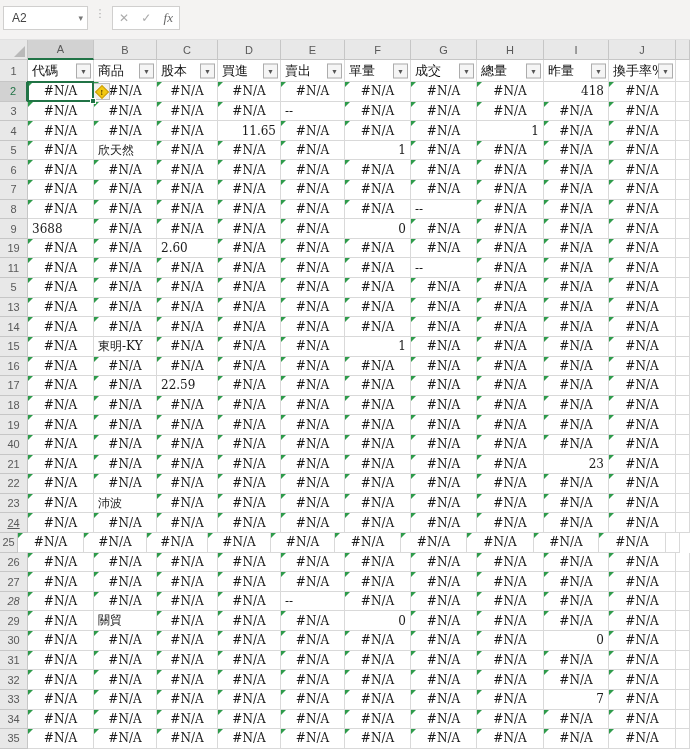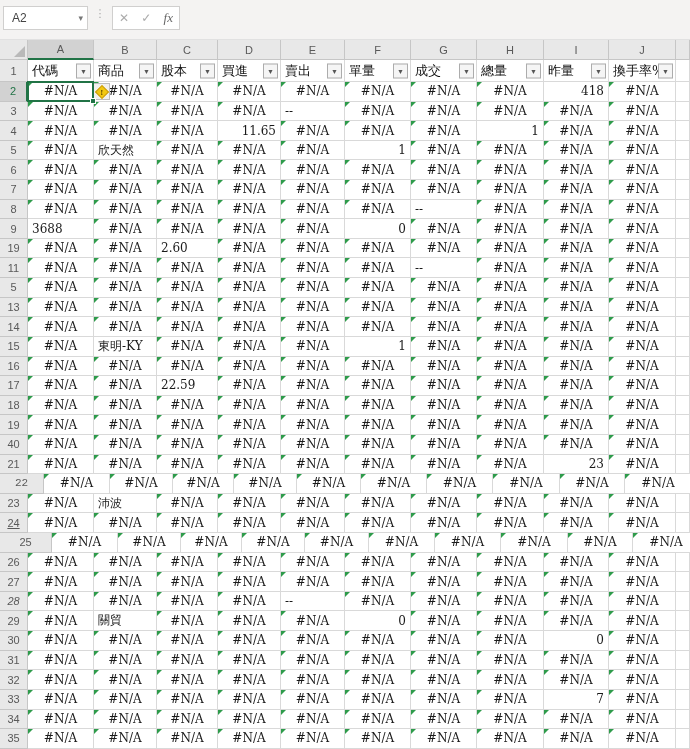--- a/index.html
+++ b/index.html
@@ -424,21 +424,21 @@
         <div class="cell c err" style="width: 63px; height: 19.62px;">#N/A</div>
         <div class="cell c err" style="width: 64px; height: 19.62px;">#N/A</div>
         <div class="cell c err" style="width: 66px; height: 19.62px;">#N/A</div>
         <div class="cell c err" style="width: 66px; height: 19.62px;">#N/A</div>
         <div class="cell c err" style="width: 67px; height: 19.62px;">#N/A</div>
         <div class="cell r" style="width: 65px; height: 19.62px;">23</div>
         <div class="cell c err" style="width: 67px; height: 19.62px;">#N/A</div>
         <div class="cell" style="width: 14px; height: 19.62px;"></div>
       </div>
       <div class="grow">
-        <div class="rowhdr" style="width: 44px; height: 19.62px; font-family: Liberation Mono, monospace;">22</div>
+        <div class="rowhdr" style="width: 28px; height: 19.62px;">22</div>
         <div class="cell c err" style="width: 66px; height: 19.62px;">#N/A</div>
         <div class="cell c err" style="width: 63px; height: 19.62px;">#N/A</div>
         <div class="cell c err" style="width: 61px; height: 19.62px;">#N/A</div>
         <div class="cell c err" style="width: 63px; height: 19.62px;">#N/A</div>
         <div class="cell c err" style="width: 64px; height: 19.62px;">#N/A</div>
         <div class="cell c err" style="width: 66px; height: 19.62px;">#N/A</div>
         <div class="cell c err" style="width: 66px; height: 19.62px;">#N/A</div>
         <div class="cell c err" style="width: 67px; height: 19.62px;">#N/A</div>
         <div class="cell c err" style="width: 65px; height: 19.62px;">#N/A</div>
         <div class="cell c err" style="width: 67px; height: 19.62px;">#N/A</div>
@@ -466,21 +466,21 @@
         <div class="cell c err" style="width: 63px; height: 19.62px;">#N/A</div>
         <div class="cell c err" style="width: 64px; height: 19.62px;">#N/A</div>
         <div class="cell c err" style="width: 66px; height: 19.62px;">#N/A</div>
         <div class="cell c err" style="width: 66px; height: 19.62px;">#N/A</div>
         <div class="cell c err" style="width: 67px; height: 19.62px;">#N/A</div>
         <div class="cell c err" style="width: 65px; height: 19.62px;">#N/A</div>
         <div class="cell c err" style="width: 67px; height: 19.62px;">#N/A</div>
         <div class="cell" style="width: 14px; height: 19.62px;"></div>
       </div>
       <div class="grow">
-        <div class="rowhdr" style="width: 52px; height: 19.62px;">25</div>
+        <div class="rowhdr" style="width: 18px; height: 19.62px;">25</div>
         <div class="cell c err" style="width: 66px; height: 19.62px;">#N/A</div>
         <div class="cell c err" style="width: 63px; height: 19.62px;">#N/A</div>
         <div class="cell c err" style="width: 61px; height: 19.62px;">#N/A</div>
         <div class="cell c err" style="width: 63px; height: 19.62px;">#N/A</div>
         <div class="cell c err" style="width: 64px; height: 19.62px;">#N/A</div>
         <div class="cell c err" style="width: 66px; height: 19.62px;">#N/A</div>
         <div class="cell c err" style="width: 66px; height: 19.62px;">#N/A</div>
         <div class="cell c err" style="width: 67px; height: 19.62px;">#N/A</div>
         <div class="cell c err" style="width: 65px; height: 19.62px;">#N/A</div>
         <div class="cell c err" style="width: 67px; height: 19.62px;">#N/A</div>

